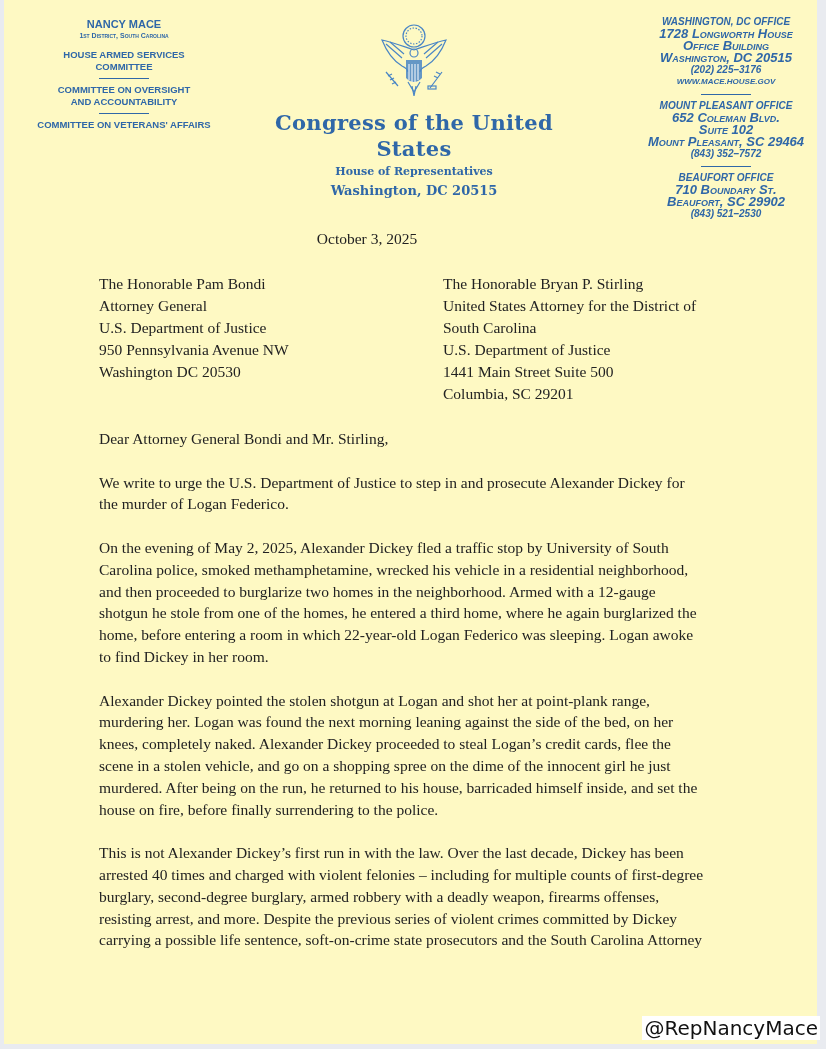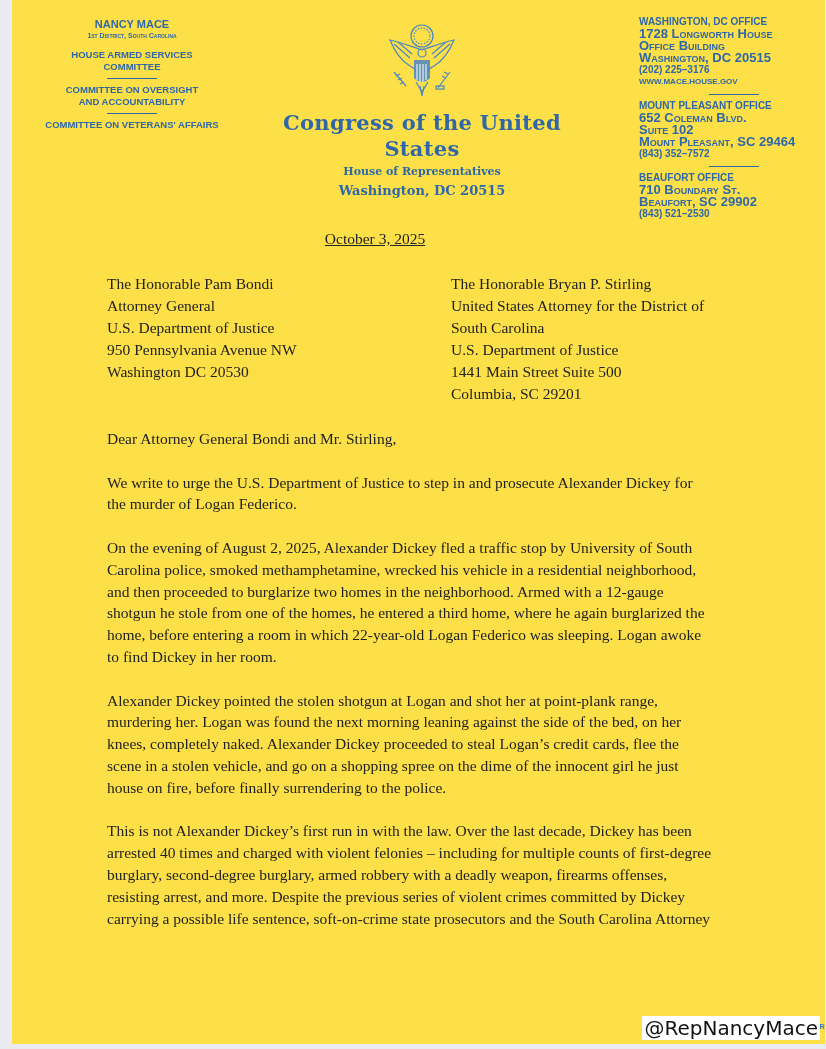--- a/index.html
+++ b/index.html
@@ -2,52 +2,52 @@
 <html><head>
 <meta charset="utf-8">
 <style>
   html, body { margin: 0; padding: 0; }
   body {
     width: 826px; height: 1049px; position: relative; overflow: hidden;
     background: #e9ebf0;
     font-family: "Liberation Serif", serif;
   }
   .page {
-    position: absolute; left: 12px; top: 0; width: 813px; height: 1044px;
-    background: #fde047;
+    position: absolute; left: 4px; top: 0; width: 813px; height: 1044px;
+    background: #fef9c3;
   }
   .lh-left {
     position: absolute; left: 20px; top: 18px; width: 200px;
     text-align: center; font-family: "Liberation Sans", sans-serif;
     color: #2f67a8; font-size: 9.5px; line-height: 11.5px; font-weight: bold;
   }
   .lh-left .name { font-size: 11px; line-height: 13px; }
   .lh-left .district { font-size: 7px; line-height: 10px; font-variant: small-caps; margin-bottom: 8px; }
   .lh-left .sep { width: 50px; height: 1px; background: #2f67a8; margin: 6px auto 5px; }
   .lh-right {
     position: absolute; left: 627px; top: 16px; width: 190px;
-    text-align: left; font-family: "Liberation Sans", sans-serif;
-    color: #2f67a8; font-size: 10px; line-height: 12px; font-weight: bold;
+    text-align: center; font-family: "Liberation Sans", sans-serif;
+    color: #2f67a8; font-size: 10px; line-height: 12px; font-weight: bold; font-style: italic;
   }
   .lh-right .sc { font-variant: small-caps; font-size: 13px; }
   .lh-right .web { font-size: 8px; }
   .lh-right .sep { width: 50px; height: 1px; background: #2f67a8; margin: 6px auto 5px; }
   .seal {
     position: absolute; left: 368px; top: 20px; width: 84px; height: 84px;
   }
   .congress {
     position: absolute; left: 230px; top: 110px; width: 360px; text-align: center;
     color: #2f67a8; font-family: "DejaVu Serif", serif; font-weight: bold;
   }
   .congress .l1 { font-size: 21px; line-height: 26px; letter-spacing: 0.3px; }
   .congress .l2 { font-size: 11px; line-height: 20px; }
   .congress .l3 { font-size: 13px; line-height: 18px; }
   .date {
     position: absolute; left: 0; width: 726px; top: 230px; text-align: center;
-    font-size: 15.5px; color: #222; text-decoration: underline;
+    font-size: 15.5px; color: #222;
   }
   .addr {
     position: absolute; top: 273px; font-size: 15.5px; line-height: 22px; color: #222;
   }
   .addr div { white-space: nowrap; }
   .addr.left { left: 95px; }
   .addr.right { left: 439px; }
   .body-text {
     position: absolute; left: 95px; width: 660px; top: 428px;
     font-size: 15.5px; line-height: 21.8px; color: #222;
@@ -166,32 +166,33 @@
     <div>Columbia, SC 29201</div>
   </div>
 
   <div class="body-text">
     <p>Dear Attorney General Bondi and Mr. Stirling,</p>
     <p>
       <span class="ln">We write to urge the U.S. Department of Justice to step in and prosecute Alexander Dickey for</span>
       <span class="ln">the murder of Logan Federico.</span>
     </p>
     <p>
-      <span class="ln">On the evening of August 2, 2025, Alexander Dickey fled a traffic stop by University of South</span>
+      <span class="ln">On the evening of May 2, 2025, Alexander Dickey fled a traffic stop by University of South</span>
       <span class="ln">Carolina police, smoked methamphetamine, wrecked his vehicle in a residential neighborhood,</span>
       <span class="ln">and then proceeded to burglarize two homes in the neighborhood. Armed with a 12-gauge</span>
       <span class="ln">shotgun he stole from one of the homes, he entered a third home, where he again burglarized the</span>
       <span class="ln">home, before entering a room in which 22-year-old Logan Federico was sleeping. Logan awoke</span>
       <span class="ln">to find Dickey in her room.</span>
     </p>
     <p>
       <span class="ln">Alexander Dickey pointed the stolen shotgun at Logan and shot her at point-plank range,</span>
       <span class="ln">murdering her. Logan was found the next morning leaning against the side of the bed, on her</span>
       <span class="ln">knees, completely naked. Alexander Dickey proceeded to steal Logan’s credit cards, flee the</span>
       <span class="ln">scene in a stolen vehicle, and go on a shopping spree on the dime of the innocent girl he just</span>
+      <span class="ln">murdered. After being on the run, he returned to his house, barricaded himself inside, and set the</span>
       <span class="ln">house on fire, before finally surrendering to the police.</span>
     </p>
     <p>
       <span class="ln">This is not Alexander Dickey’s first run in with the law. Over the last decade, Dickey has been</span>
       <span class="ln">arrested 40 times and charged with violent felonies – including for multiple counts of first-degree</span>
       <span class="ln">burglary, second-degree burglary, armed robbery with a deadly weapon, firearms offenses,</span>
       <span class="ln">resisting arrest, and more. Despite the previous series of violent crimes committed by Dickey</span>
       <span class="ln">carrying a possible life sentence, soft-on-crime state prosecutors and the South Carolina Attorney</span>
     </p>
   </div>

